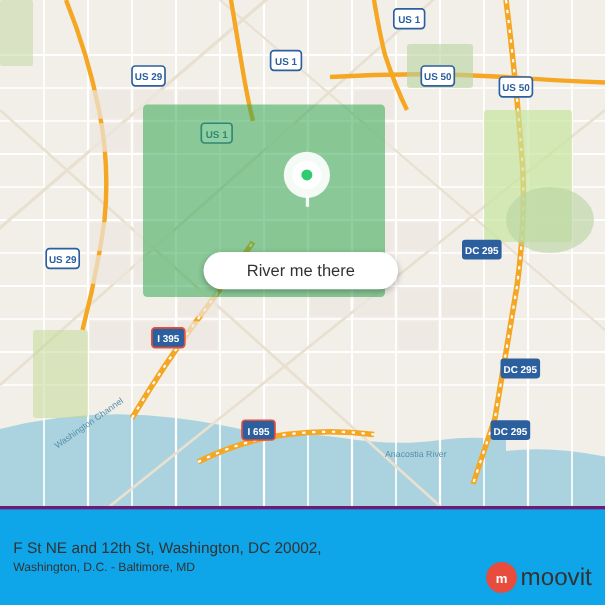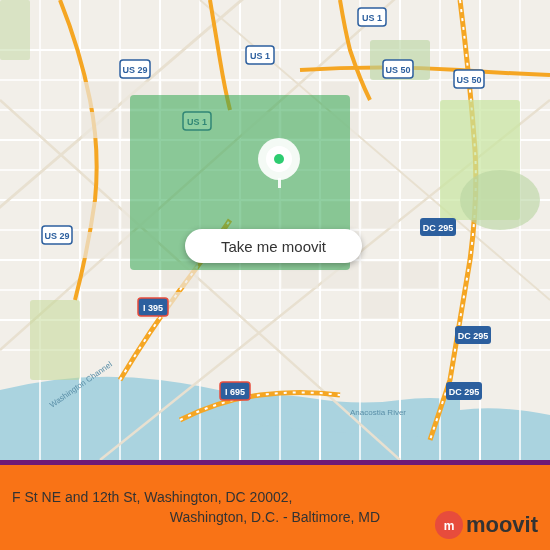--- a/index.html
+++ b/index.html
@@ -31,41 +31,40 @@
       height: 100%;
     }
 
     
     #info-panel {
       position: absolute;
       bottom: 0;
       left: 0;
       width: 550px;
       height: 90px;
-      background: #f97316;
-      border-top: 5px solid #701a75;
+      background: #0ea5e9;
+      border-top: 3px solid #701a75;
       display: flex;
       flex-direction: column;
       justify-content: center;
       padding: 8px 12px;
     }
 
     #address-line {
       font-size: 14px;
       color: #333;
       font-weight: 500;
       line-height: 1.4;
     }
 
     #city-line {
-      font-size: 14px;
+      font-size: 11px;
       color: #333;
       font-weight: 500;
       line-height: 1.4;
-      text-align: center;
     }
 
     #logo-area {
       position: absolute;
       bottom: 10px;
       right: 12px;
       display: flex;
       align-items: center;
       gap: 2px;
     }
@@ -309,29 +308,29 @@
     <rect x="420" y="218" width="36" height="18" rx="3" fill="#2c5f9e"></rect>
     <text x="438" y="231" font-size="9" text-anchor="middle" font-family="Arial" font-weight="bold" fill="#fff">DC 295</text>
 
     <rect x="455" y="326" width="36" height="18" rx="3" fill="#2c5f9e"></rect>
     <text x="473" y="339" font-size="9" text-anchor="middle" font-family="Arial" font-weight="bold" fill="#fff">DC 295</text>
 
     <rect x="446" y="382" width="36" height="18" rx="3" fill="#2c5f9e"></rect>
     <text x="464" y="395" font-size="9" text-anchor="middle" font-family="Arial" font-weight="bold" fill="#fff">DC 295</text>
   </svg>
 
-  <button id="take-me-there-btn">Take me moovit</button>
+  <button id="take-me-there-btn">River me there</button>
 
 
   <div id="info-panel">
     <div id="address-line">F St NE and 12th St, Washington, DC 20002,</div>
     <div id="city-line">Washington, D.C. - Baltimore, MD</div>
 
     <div id="logo-area">
       <svg width="30" height="30" viewBox="0 0 30 30">
         <circle cx="15" cy="15" r="14" fill="#e74c3c"></circle>
         <text x="15" y="20" font-size="12" text-anchor="middle" font-family="Arial" font-weight="bold" fill="#fff">m</text>
       </svg>
-      <span class="moovit-logo" style="font-size:22px;font-weight:bold;color:#333;">moovit</span>
+      <span class="moovit-logo" style="font-size:22px;font-weight:normal;color:#333;">moovit</span>
     </div>
   </div>
 
 </div>
 
 </body></html>

